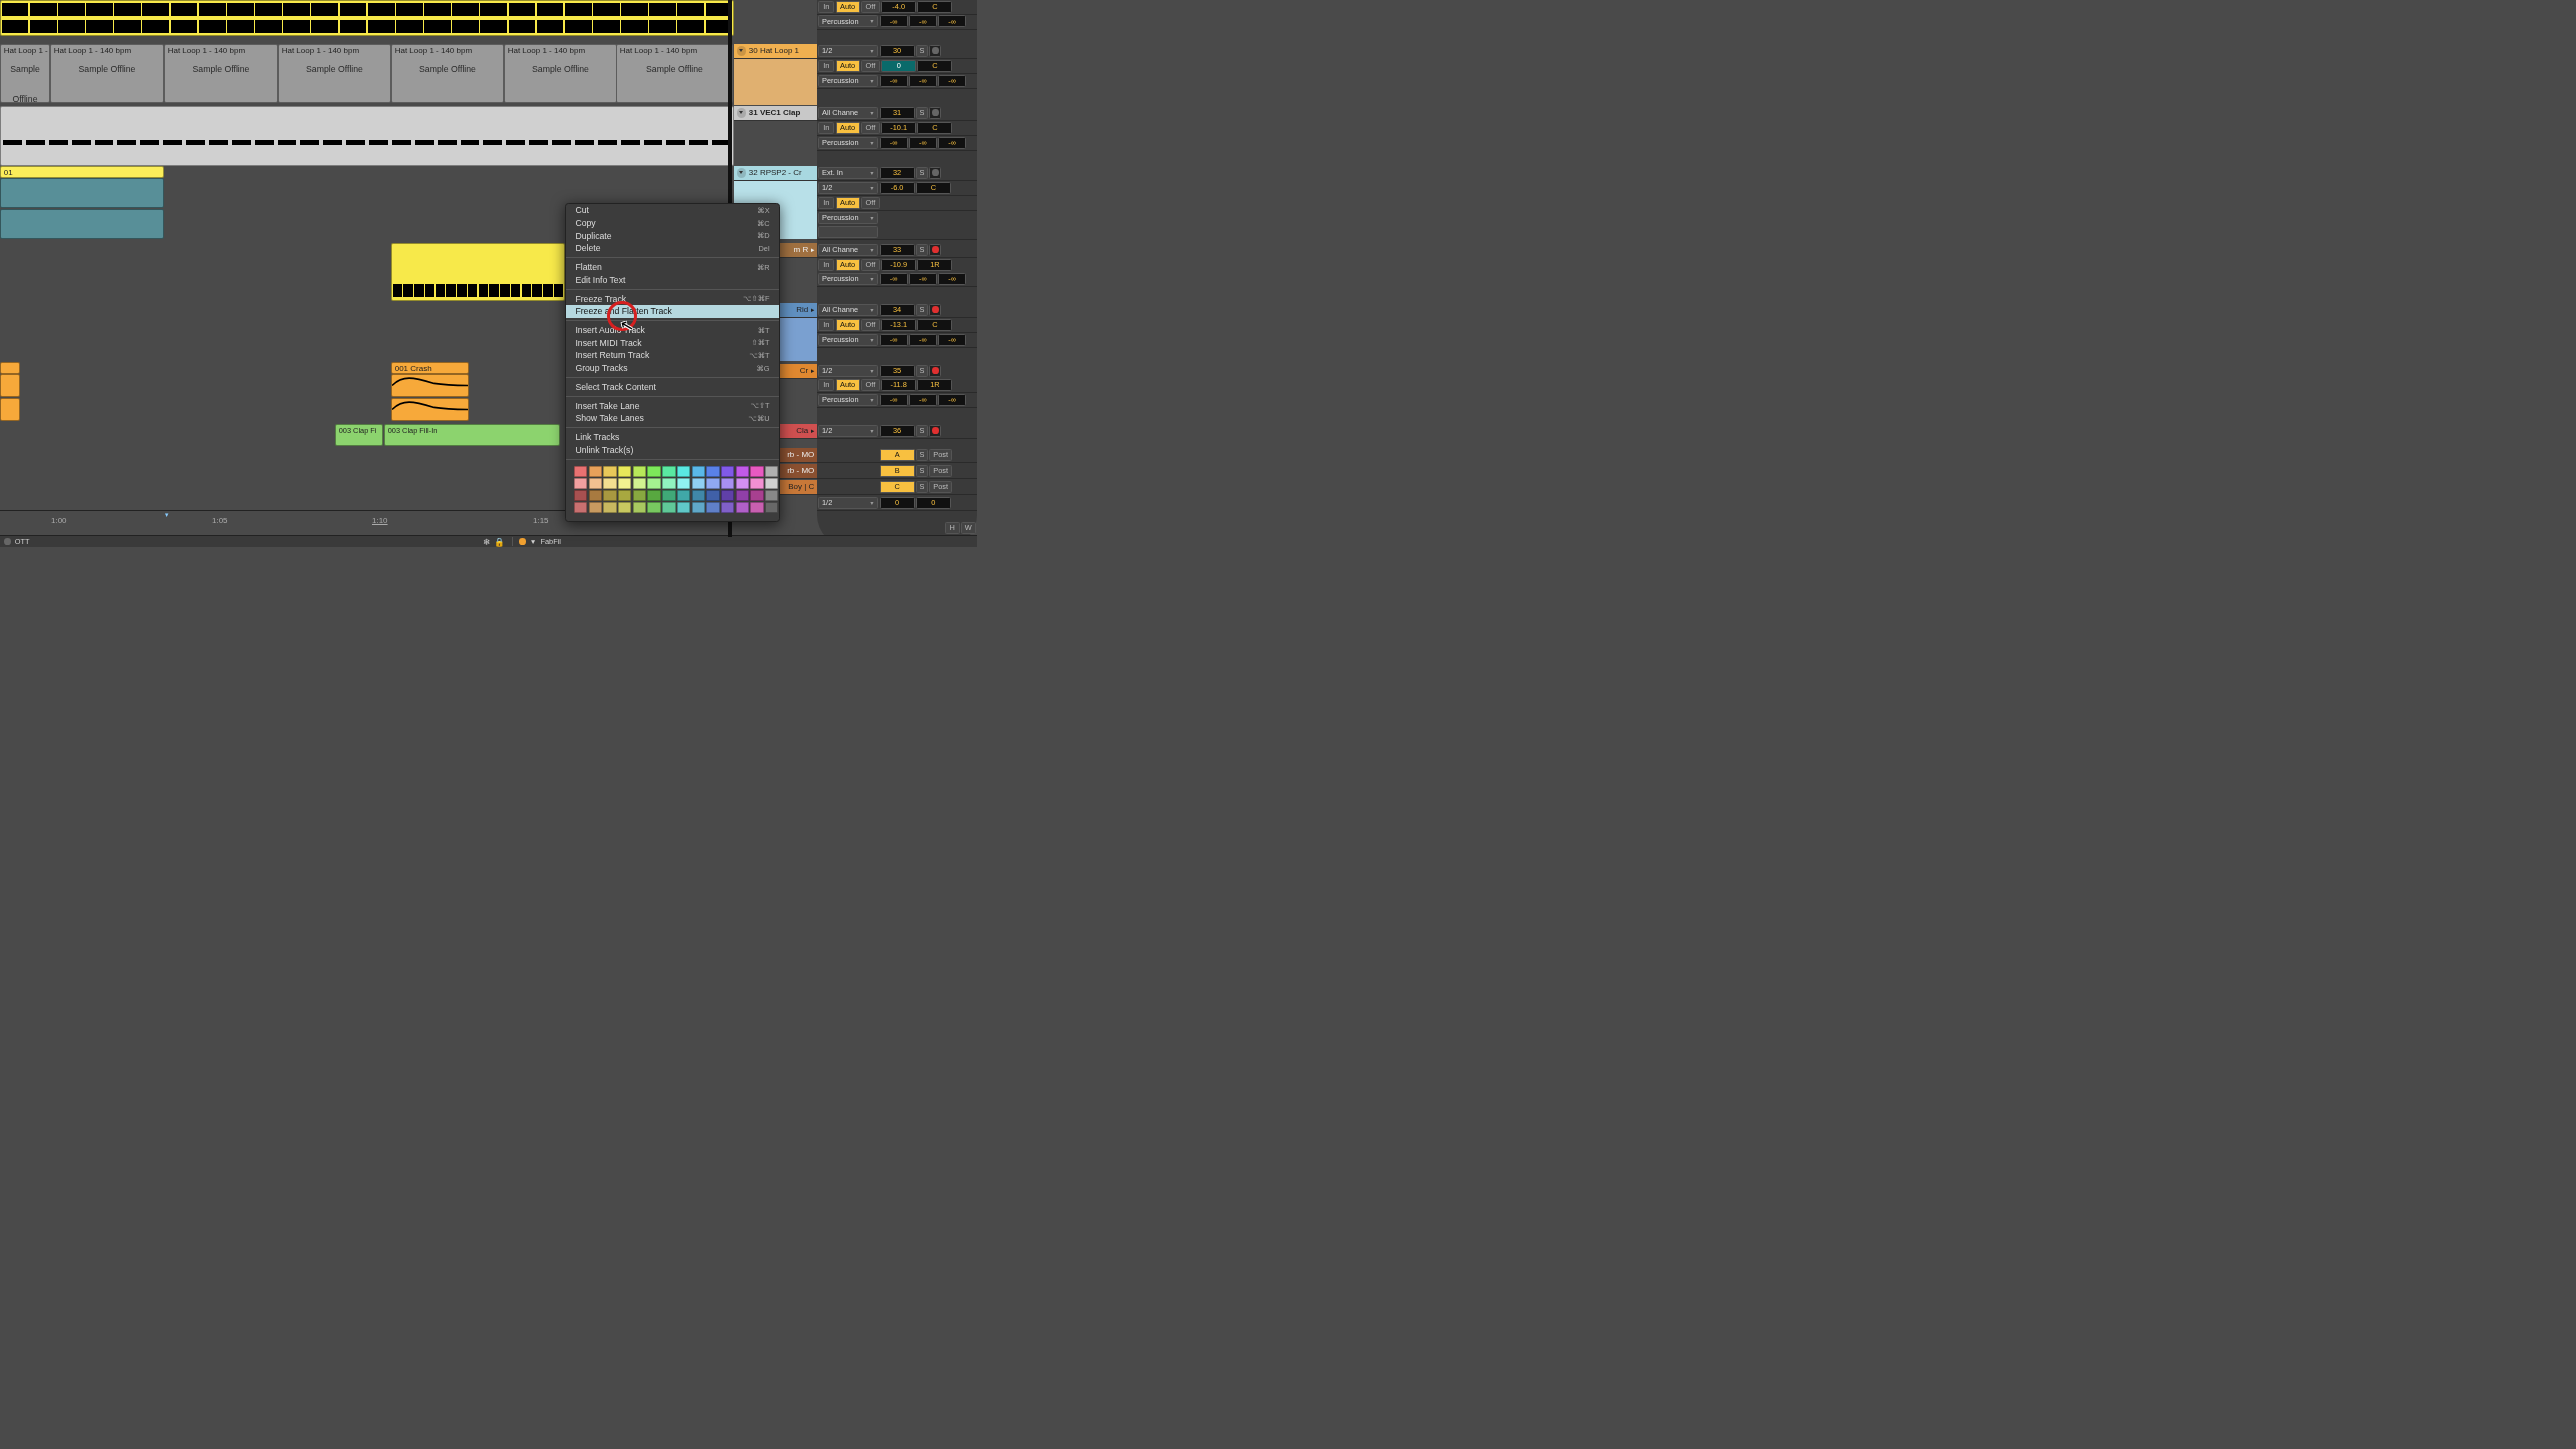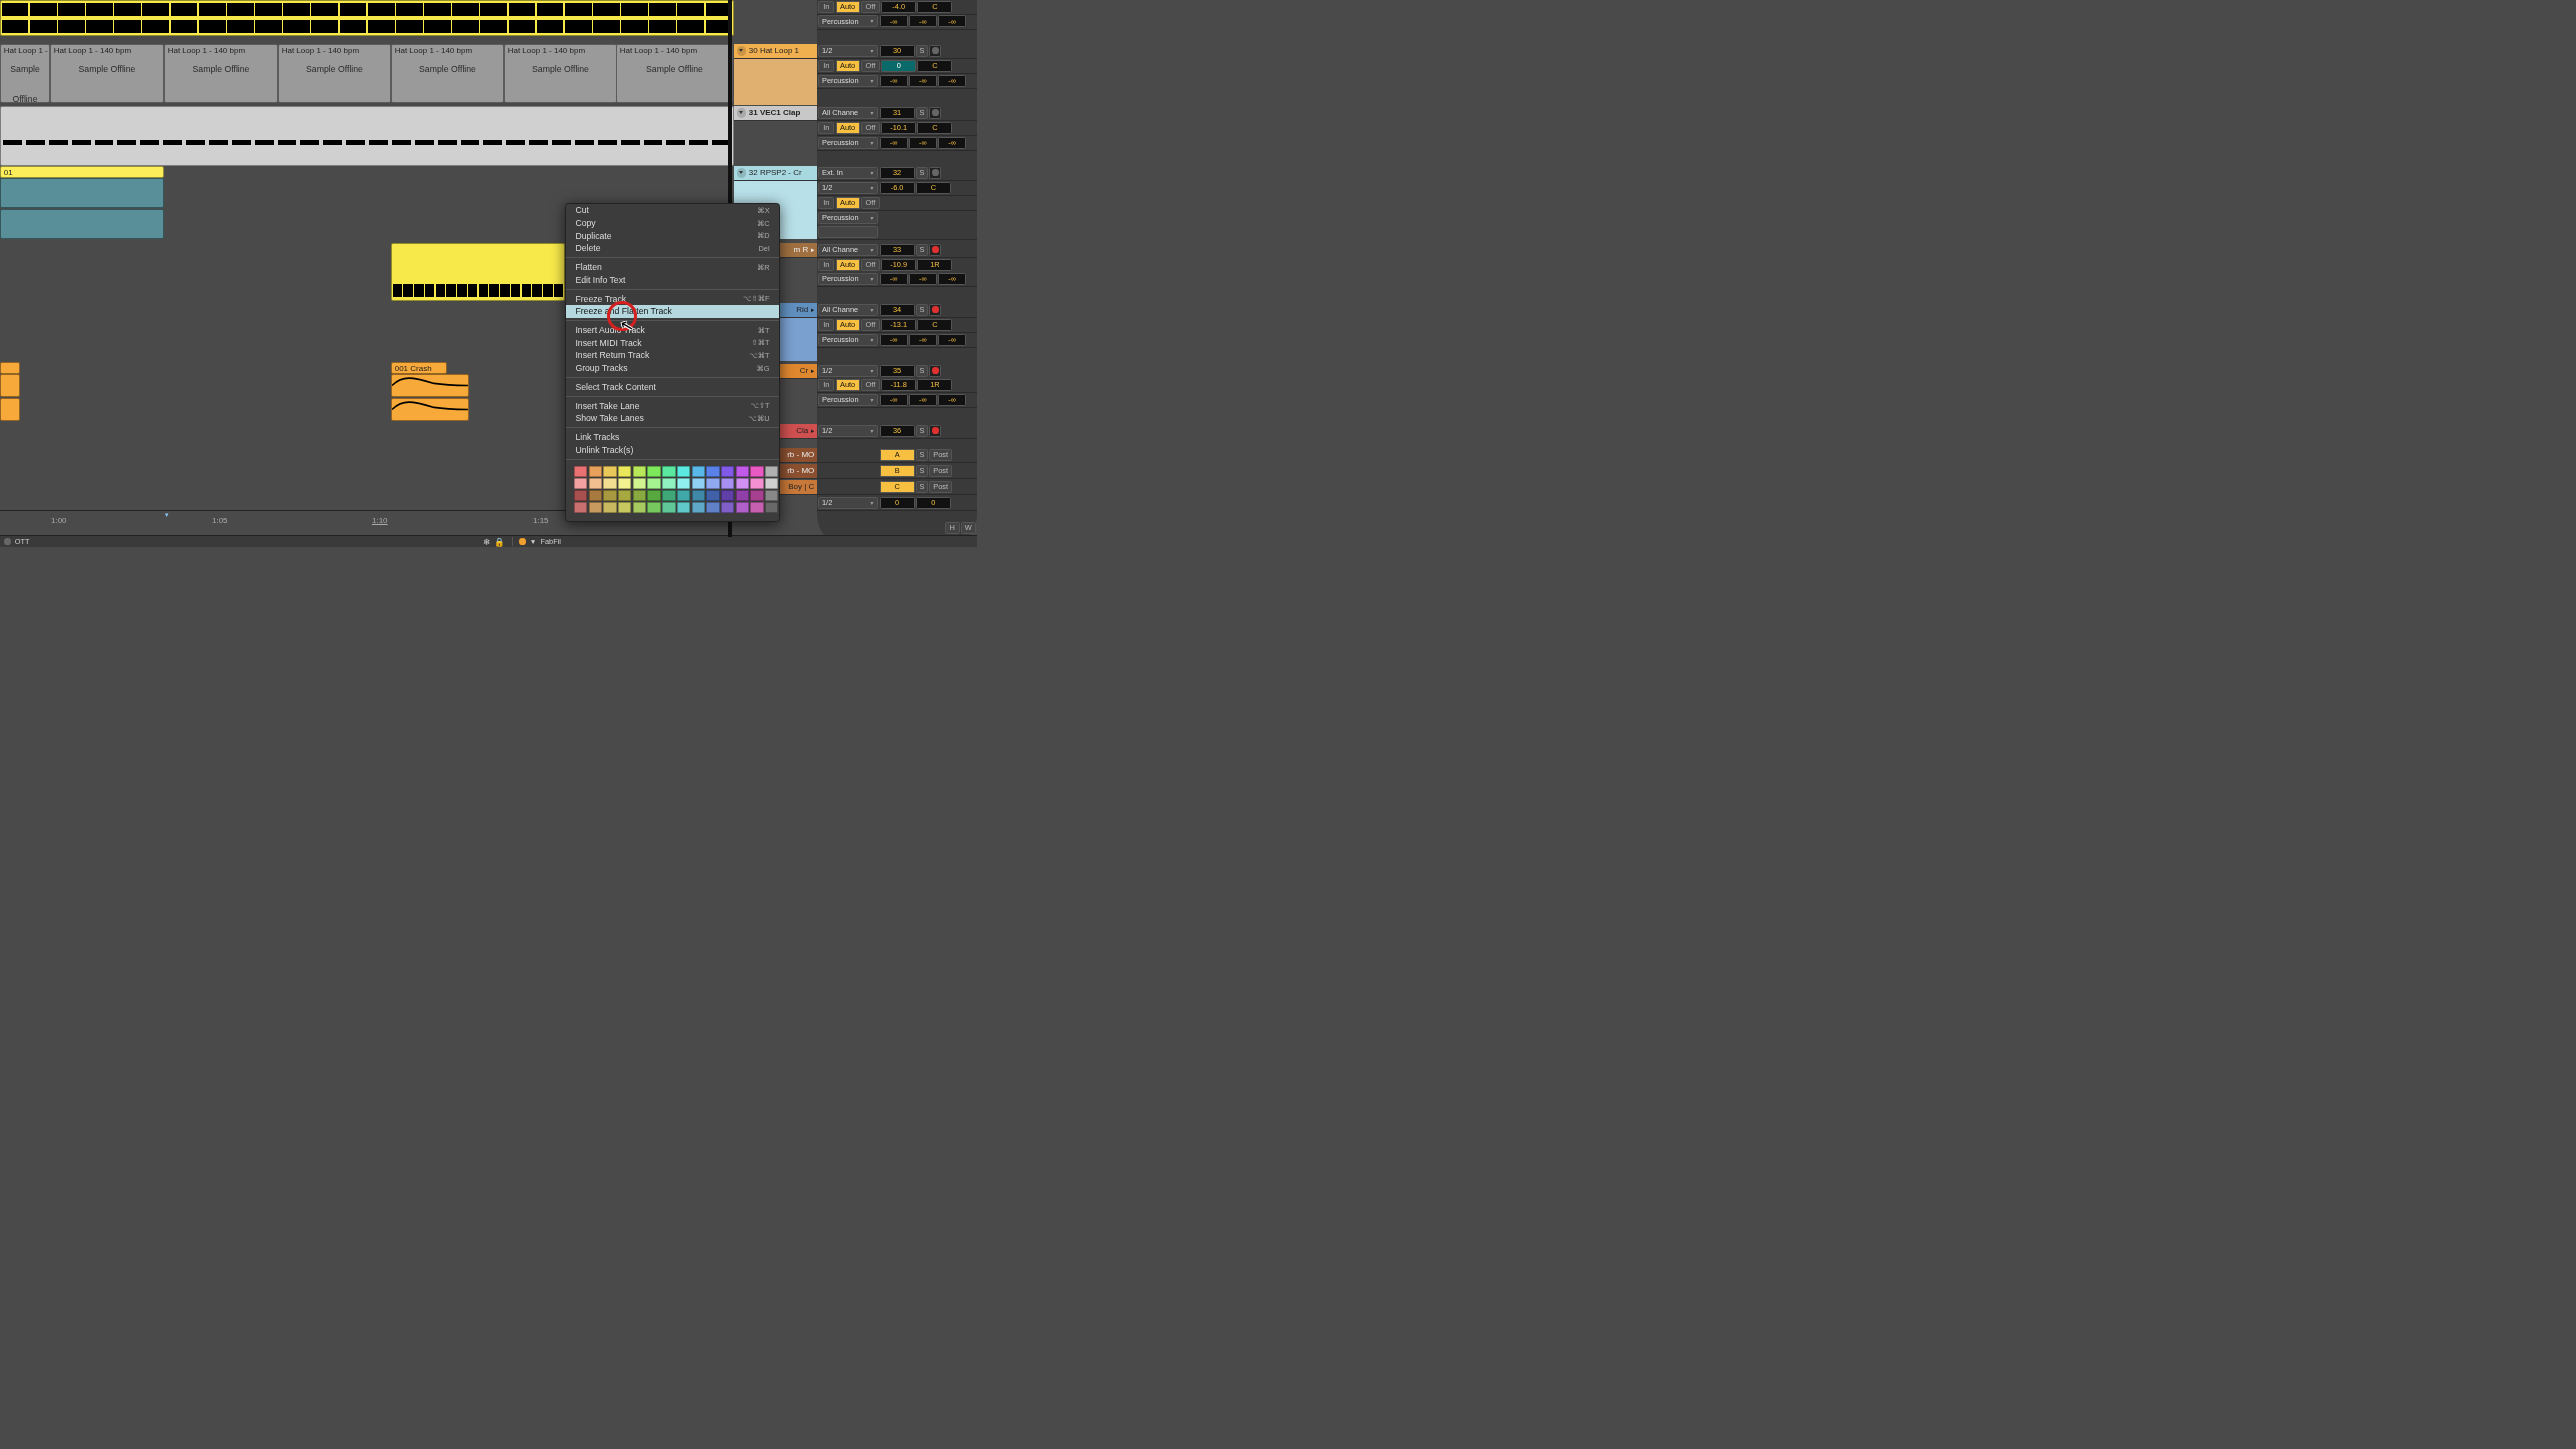--- a/index.html
+++ b/index.html
@@ -256,35 +256,43 @@
           <span></span>
       </div>
     </div>
   </div>
 
   <div class="trk-row" style="top:362px; height:60px;">
     <div class="clip orange" style="left:0; width:20px; height:12px;"></div>
     <div class="clip orange" style="left:0; width:20px; top:12px; height:23px;"></div>
     <div class="clip orange" style="left:0; width:20px; top:36px; height:23px;"></div>
 
-    <div class="clip orange" style="left:391px; width:56px; height:12px;">
+    <div class="clip orange" style="left:391px; width:78px; height:12px;">
       <div class="clip-label">001 Crash</div>
     </div>
     <div class="clip orange" style="left:391px; width:78px; top:12px; height:23px;">
       <svg class="wave" viewBox="0 0 100 20" preserveAspectRatio="none" style="height:100%;">
           <path d="M0 10 C10 0 20 2 40 8 C60 11 80 10 100 10" fill="none" stroke="#000" stroke-width="1.5"></path>
         </svg>
     </div>
     <div class="clip orange" style="left:391px; width:78px; top:36px; height:23px;">
       <svg class="wave" viewBox="0 0 100 20" preserveAspectRatio="none" style="height:100%;">
           <path d="M0 10 C10 0 20 2 40 8 C60 11 80 10 100 10" fill="none" stroke="#000" stroke-width="1.5"></path>
         </svg>
     </div>
   </div>
 
+  <div class="trk-row" style="top:424px; height:23px;">
+    <div class="clip green" style="left:335px; width:48px; height:21.5px;">
+      <div class="clip-label" style="font-size:7.4px;">003 Clap Fi</div>
+    </div>
+    <div class="clip green" style="left:384px; width:176px; height:21.5px;">
+      <div class="clip-label" style="font-size:7.4px;">003 Clap Fill-In</div>
+    </div>
+  </div>
 
   <div class="ruler">
     <span class="ruler-arrow" style="left:165px;">▾</span>
     <span class="ruler-mark" style="left:51px;">1:00</span>
     <span class="ruler-mark" style="left:212px;">1:05</span>
     <span class="ruler-mark" style="left:372px;text-decoration:underline;">1:10</span>
     <span class="ruler-mark" style="left:533px;">1:15</span>
   </div>
 
 </div>

